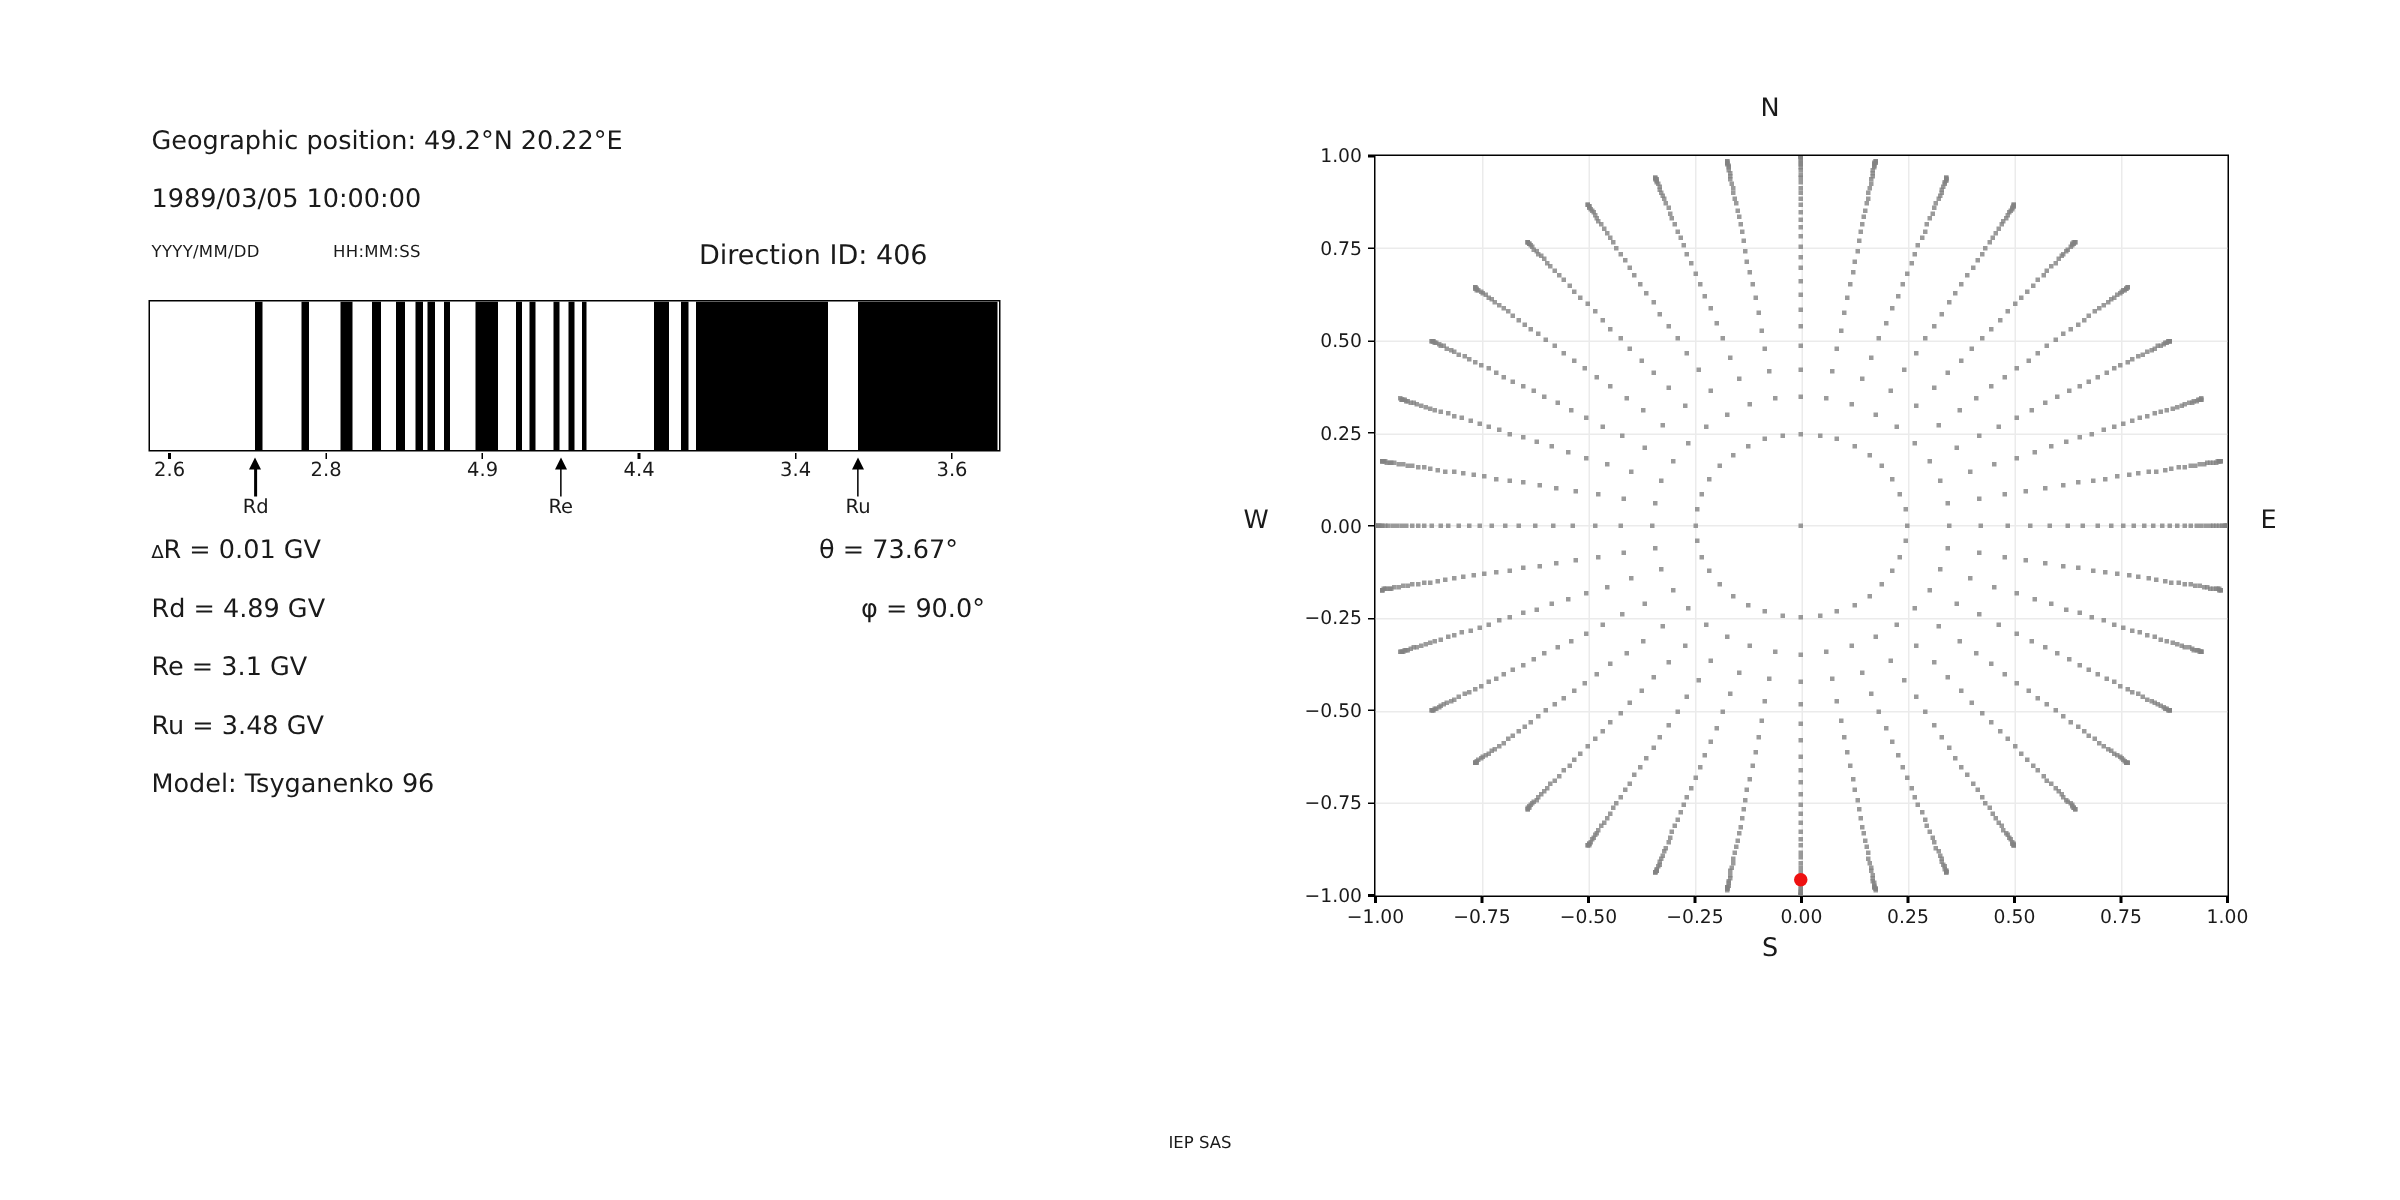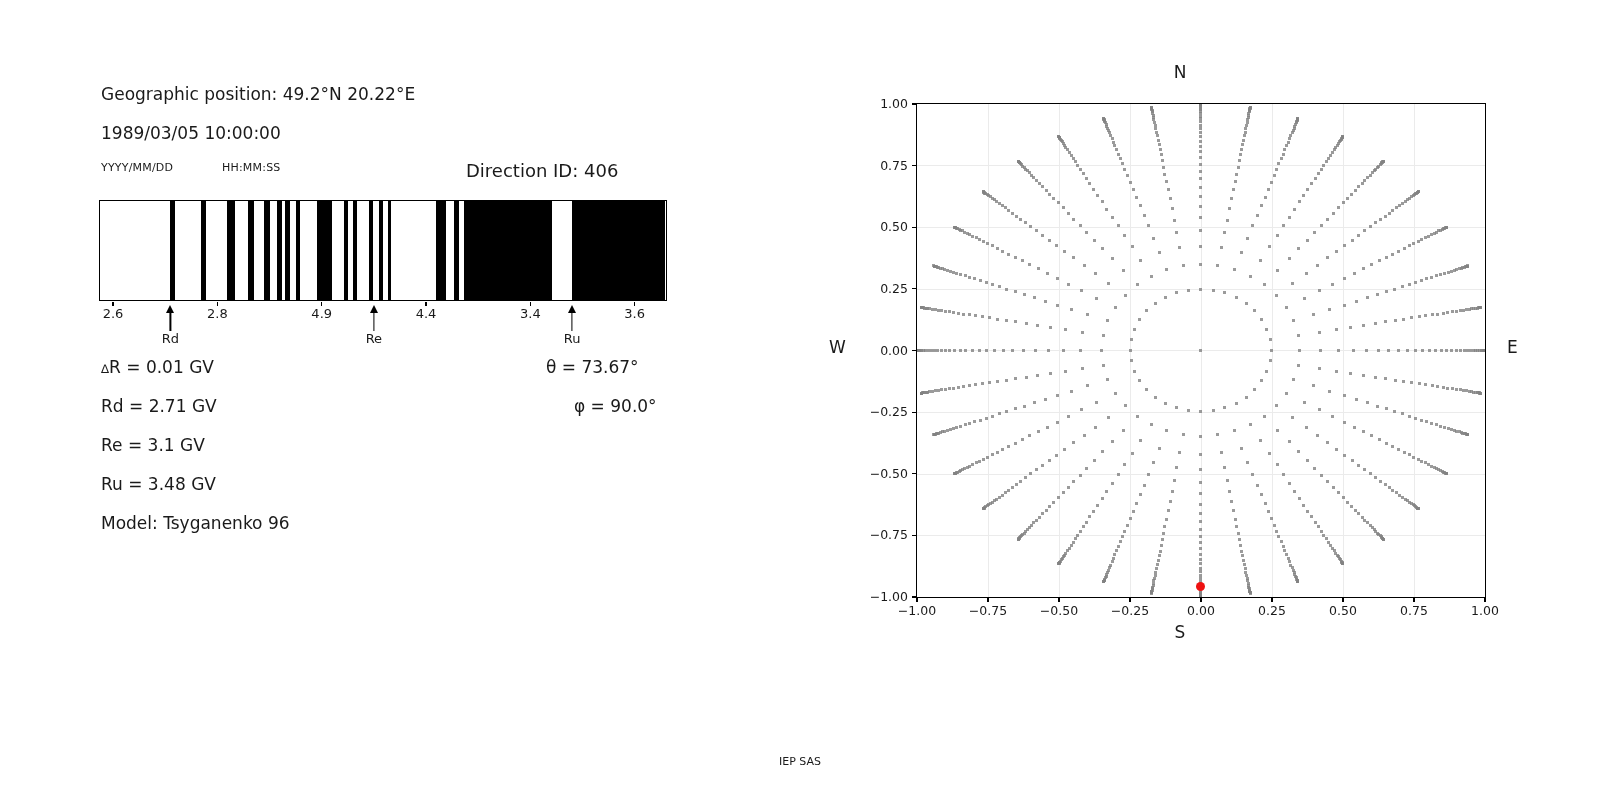--- a/index.html
+++ b/index.html
@@ -69,21 +69,21 @@
         <div class="pbar" style="left: 279.088px; width: 4.69493px; background: rgb(0, 0, 0);"></div>
         <div class="pbar" style="left: 288.999px; width: 2.60829px; background: rgb(0, 0, 0);"></div>
         <div class="pbar" style="left: 336.47px; width: 10.4332px; background: rgb(0, 0, 0);"></div>
         <div class="pbar" style="left: 354.206px; width: 5.73825px; background: rgb(0, 0, 0);"></div>
         <div class="pbar" style="left: 364.64px; width: 87.6387px; background: rgb(0, 0, 0);"></div>
         <div class="pbar" style="left: 472.101px; width: 93.8986px; background: rgb(0, 0, 0);"></div>
       </div>
   </div>
 
   <div class="abs t17" style="left:101px;top:357px;"><span class="small-delta">∆</span><span>R = 0.01 GV</span></div>
-  <div class="abs t17" style="left:101px;top:396px;">Rd = 2.71 GV</div>
+  <div class="abs t17" style="left:101px;top:396px;">Rd = 4.89 GV</div>
   <div class="abs t17" style="left:101px;top:435px;">Re = 3.1 GV</div>
   <div class="abs t17" style="left:101px;top:474px;">Ru = 3.48 GV</div>
   <div class="abs t17" style="left:101px;top:513px;">Model: Tsyganenko 96</div>
   <div class="abs t17" style="left:546px;top:357px;">θ = 73.67°</div>
   <div class="abs t17" style="left:574px;top:396px;">φ = 90.0°</div>
 
   <div class="sframe">
     <div class="sarea" id="scatter-area">
         <div class="gridline-v" style="left: 71px; background: rgb(235, 235, 235);"></div>
         <div class="gridline-h" style="top: 431.375px; background: rgb(235, 235, 235);"></div>

